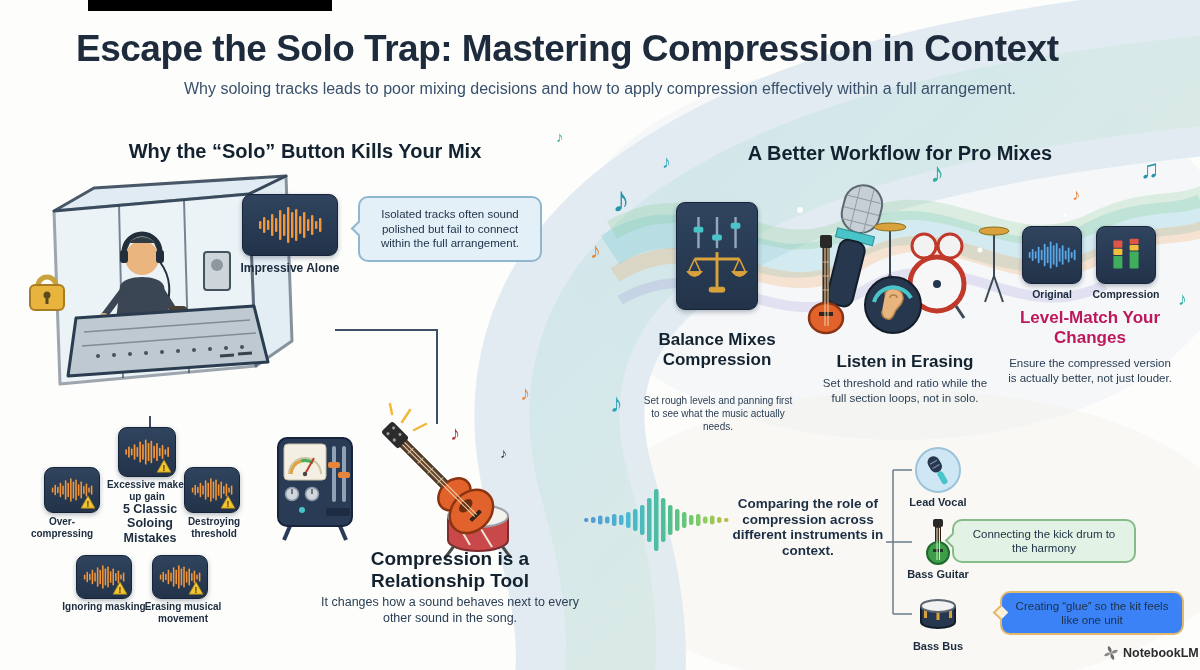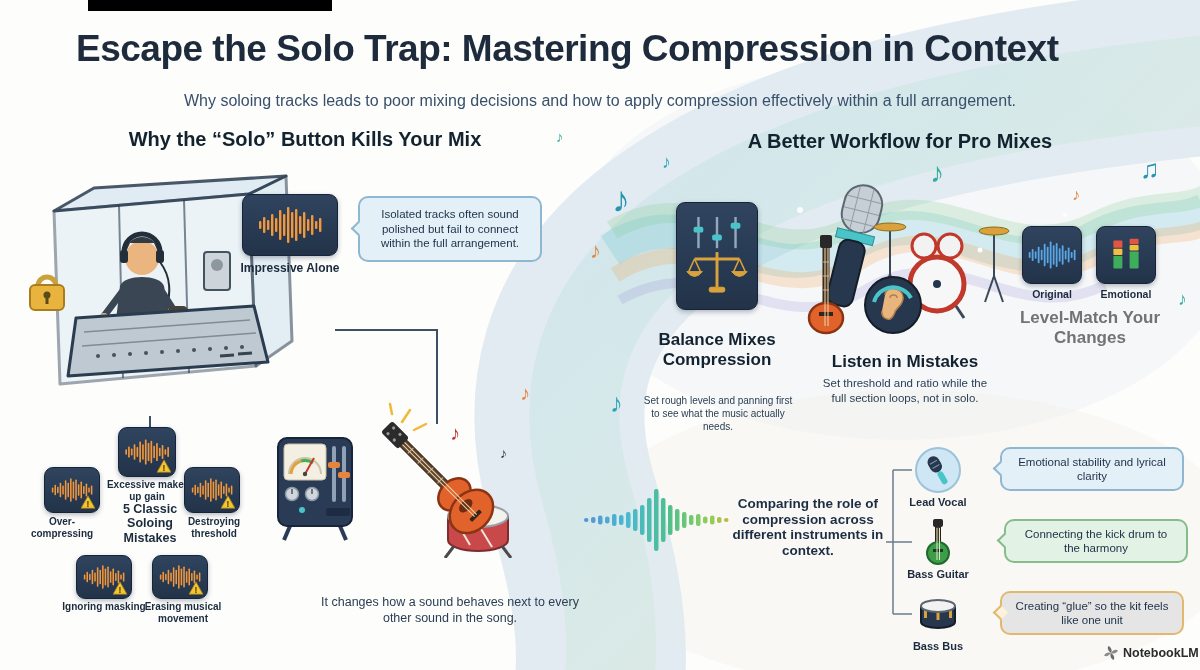--- a/index.html
+++ b/index.html
@@ -2,31 +2,31 @@
 <html><head>
 <meta charset="utf-8">
 <style>
   * { margin:0; padding:0; box-sizing:border-box; }
   body { font-family:"Liberation Sans","DejaVu Sans",sans-serif; background:#ffffff; }
   #stage { position:relative; width:1200px; height:670px; background:#fdfdfc; overflow:hidden; }
   .abs { position:absolute; }
   svg.abs { display:block; }
   .c { text-align:center; }
   .title { font-weight:bold; color:#1d2b3c; font-size:37px; letter-spacing:-0.5px; white-space:nowrap; }
-  .subtitle { color:#38506b; font-size:16px;margin-top:12px; }
-  .sect-head { font-weight:bold; color:#13222f; font-size:20px; }
+  .subtitle { color:#38506b; font-size:16px; }
+  .sect-head { font-weight:bold; color:#13222f; font-size:20px;margin-top:12px; }
   .navy-card { background:linear-gradient(180deg,#30445f,#223349); border:1px solid #162338; border-radius:9px;
                display:flex; align-items:center; justify-content:center; box-shadow:0 2px 5px rgba(18,32,52,.3); }
   .lbl { font-weight:bold; color:#1b2b3d; text-align:center; line-height:1.15; }
   .bodytext { color:#2a3e53; text-align:center; line-height:1.3; }
   .callout { border-radius:10px; display:flex; align-items:center; justify-content:flex-end;
              text-align:center; color:#1d3046; padding:5px 10px; line-height:1.25; border:2px solid; }
   .cb-blue   { background:#e3f0f8; border-color:#8fb8d0; }
   .cb-green  { background:#e2f2e4; border-color:#86bb8a; }
-  .cb-orange { background:#e5e5e5; border-color:#e2b86e; }
+  .cb-orange { background:#3b82f6; border-color:#e2b86e; }
   .tail { position:absolute; left:-7px; top:calc(50% - 6px); width:11px; height:11px; transform:rotate(45deg); }
   .t-blue   { background:#e3f0f8; border-left:2px solid #8fb8d0; border-bottom:2px solid #8fb8d0; }
   .t-green  { background:#e2f2e4; border-left:2px solid #86bb8a; border-bottom:2px solid #86bb8a; }
   .t-orange { background:#fcf1da; border-left:2px solid #e2b86e; border-bottom:2px solid #e2b86e; }
   .warnbox { position:absolute; right:3px; bottom:3px; width:16px; height:14px; }
   .footer { display:flex; align-items:center; gap:5px; color:#2b2b2b; font-size:12.5px; font-weight:bold; }
 </style>
 </head>
 <body>
 
@@ -290,20 +290,21 @@
     </g>
     <g stroke="#f0b93c" stroke-width="2.5" stroke-linecap="round">
       <line x1="44" y1="26" x2="52" y2="14"></line>
         <line x1="56" y1="34" x2="68" y2="28"></line>
         <line x1="34" y1="18" x2="32" y2="8"></line>
     </g>
     <text x="92" y="44" font-size="20" fill="#c03333">♪</text>
     <text x="142" y="62" font-size="14" fill="#223349">♪</text>
   </svg>
 
+  <div class="abs lbl" style="left:320px;top:548px;width:260px;font-size:19px;color:#13222f">Compression is a Relationship Tool</div>
   <div class="abs bodytext" style="left:316px;top:594px;width:268px;font-size:12.5px">It changes how a sound behaves next to every other sound in the song.</div>
 
   <div class="abs navy-card" style="left:676px;top:202px;width:82px;height:108px">
     <svg width="82" height="108" viewBox="0 0 82 108">
       <line x1="22" y1="14" x2="22" y2="46" stroke="#93a7bd" stroke-width="2.5"></line>
       <line x1="41" y1="14" x2="41" y2="46" stroke="#93a7bd" stroke-width="2.5"></line>
       <line x1="60" y1="14" x2="60" y2="46" stroke="#93a7bd" stroke-width="2.5"></line>
       <rect x="17" y="24" width="10" height="6" rx="2" fill="#49c5c9"></rect>
       <rect x="36" y="32" width="10" height="6" rx="2" fill="#49c5c9"></rect>
       <rect x="55" y="20" width="10" height="6" rx="2" fill="#49c5c9"></rect>
@@ -363,36 +364,37 @@
     <circle cx="65" cy="72" r="4" fill="#24364e"></circle>
     <line x1="46" y1="94" x2="38" y2="106" stroke="#3c4a58" stroke-width="3"></line>
     <line x1="84" y1="94" x2="92" y2="106" stroke="#3c4a58" stroke-width="3"></line>
   </svg>
   <svg class="abs" style="left:862px;top:274px" width="62" height="62" viewBox="0 0 62 62">
     <circle cx="31" cy="31" r="28" fill="#26374e" stroke="#141e2a" stroke-width="2"></circle>
     <path d="M23 21 C 23 12 40 12 41 23 C 42 29 37 32 34 36 C 32 39 32 43 28 45 C 23 46 19 42 20 37" fill="#e9b57f" stroke="#b07f4a" stroke-width="1.5"></path>
     <path d="M28 24 C 28 20 35 20 35 24" stroke="#b07f4a" stroke-width="1.5" fill="none"></path>
     <path d="M12 28 A 20 20 0 0 1 49 24" stroke="#49c5c9" stroke-width="4" fill="none"></path>
   </svg>
-  <div class="abs lbl" style="left:818px;top:352px;width:174px;font-size:17px;color:#13222f">Listen in Mistakes</div>
+  <div class="abs lbl" style="left:818px;top:352px;width:174px;font-size:17px;color:#13222f">Listen in Erasing</div>
   <div class="abs bodytext" style="left:820px;top:376px;width:170px;font-size:11.5px">Set threshold and ratio while the full section loops, not in solo.</div>
 
   <div class="abs navy-card" style="left:1022px;top:226px;width:60px;height:58px">
     <svg width="48" height="30" style="color:#58a8e8">
         <use href="#wave"></use>
       </svg>
   </div>
   <div class="abs navy-card" style="left:1096px;top:226px;width:60px;height:58px">
     <svg width="36" height="40" viewBox="0 0 40 40">
         <use href="#meter"></use>
       </svg>
   </div>
   <div class="abs lbl" style="left:1000px;top:288px;width:104px;font-size:10.5px">Original</div>
-  <div class="abs lbl" style="left:1074px;top:288px;width:104px;font-size:10.5px">Emotional</div>
-  <div class="abs lbl" style="left:1006px;top:308px;width:168px;font-size:17px;color:#737373">Level-Match Your Changes</div>
+  <div class="abs lbl" style="left:1074px;top:288px;width:104px;font-size:10.5px">Compression</div>
+  <div class="abs lbl" style="left:1006px;top:308px;width:168px;font-size:17px;color:#be185d">Level-Match Your Changes</div>
+  <div class="abs bodytext" style="left:1008px;top:356px;width:164px;font-size:11.5px">Ensure the compressed version is actually better, not just louder.</div>
 
   <svg class="abs" style="left:578px;top:440px" width="164" height="164" viewBox="0 0 164 164">
     <g fill="url(#wg)">
       <rect x="6" y="78" width="4.5" height="4" rx="2"></rect>
         <rect x="13" y="77" width="4.5" height="6" rx="2"></rect>
       <rect x="20" y="75.5" width="4.5" height="9" rx="2"></rect>
         <rect x="27" y="76.5" width="4.5" height="7" rx="2"></rect>
       <rect x="34" y="74" width="4.5" height="12" rx="2"></rect>
         <rect x="41" y="75" width="4.5" height="10" rx="2"></rect>
       <rect x="48" y="72" width="4.5" height="16" rx="2"></rect>
@@ -417,35 +419,31 @@
   <svg class="abs" style="left:914px;top:446px" width="48" height="48" viewBox="0 0 48 48">
     <circle cx="24" cy="24" r="22" fill="#cfe7f4" stroke="#9cc3da" stroke-width="2"></circle>
     <g transform="rotate(-30 24 24)">
       <rect x="18" y="9" width="12" height="17" rx="6" fill="#26374e"></rect>
       <line x1="20" y1="15" x2="28" y2="15" stroke="#7e93ad"></line>
         <line x1="20" y1="20" x2="28" y2="20" stroke="#7e93ad"></line>
       <rect x="21" y="26" width="6" height="14" rx="3" fill="#49c5c9"></rect>
     </g>
   </svg>
   <div class="abs lbl" style="left:896px;top:496px;width:84px;font-size:11px">Lead Vocal</div>
-  <div class="abs callout cb-blue" style="left:1000px;top:447px;width:184px;height:44px;font-size:11.5px">
-    <div class="tail t-blue"></div>
-    <span>Emotional stability and lyrical clarity</span>
-  </div>
 
   <svg class="abs" style="left:914px;top:518px" width="48" height="48" viewBox="0 0 48 48">
     <rect x="21.5" y="8" width="5" height="22" fill="#4a3526" stroke="#2e2015"></rect>
     <rect x="19" y="1" width="10" height="8" rx="2" fill="#282828"></rect>
     <circle cx="24" cy="35" r="11" fill="#3f9d4a" stroke="#1e6b2e" stroke-width="2"></circle>
     <rect x="19" y="31" width="10" height="3" fill="#1e3a24"></rect>
     <line x1="23" y1="10" x2="23" y2="42" stroke="#d8e8c8" stroke-width="1"></line>
     <line x1="25.5" y1="10" x2="25.5" y2="42" stroke="#d8e8c8" stroke-width="1"></line>
   </svg>
   <div class="abs lbl" style="left:896px;top:568px;width:84px;font-size:11px">Bass Guitar</div>
-  <div class="abs callout cb-green" style="left:1004px;top:519px;width:184px;height:44px;font-size:11.5px">
+  <div class="abs callout cb-green" style="left:952px;top:519px;width:184px;height:44px;font-size:11.5px">
     <div class="tail t-green"></div>
     <span>Connecting the kick drum to the harmony</span>
   </div>
 
   <svg class="abs" style="left:914px;top:590px" width="48" height="48" viewBox="0 0 48 48">
     <path d="M7 16 V32 A17 6 0 0 0 41 32 V16" fill="#26374e" stroke="#141e2a" stroke-width="2"></path>
     <rect x="10" y="18" width="3" height="10" fill="#d9a23c"></rect>
       <rect x="22.5" y="20" width="3" height="10" fill="#d9a23c"></rect>
     <rect x="35" y="18" width="3" height="10" fill="#d9a23c"></rect>
     <ellipse cx="24" cy="16" rx="17" ry="6" fill="#f2f2f2" stroke="#5c6770" stroke-width="2"></ellipse>

